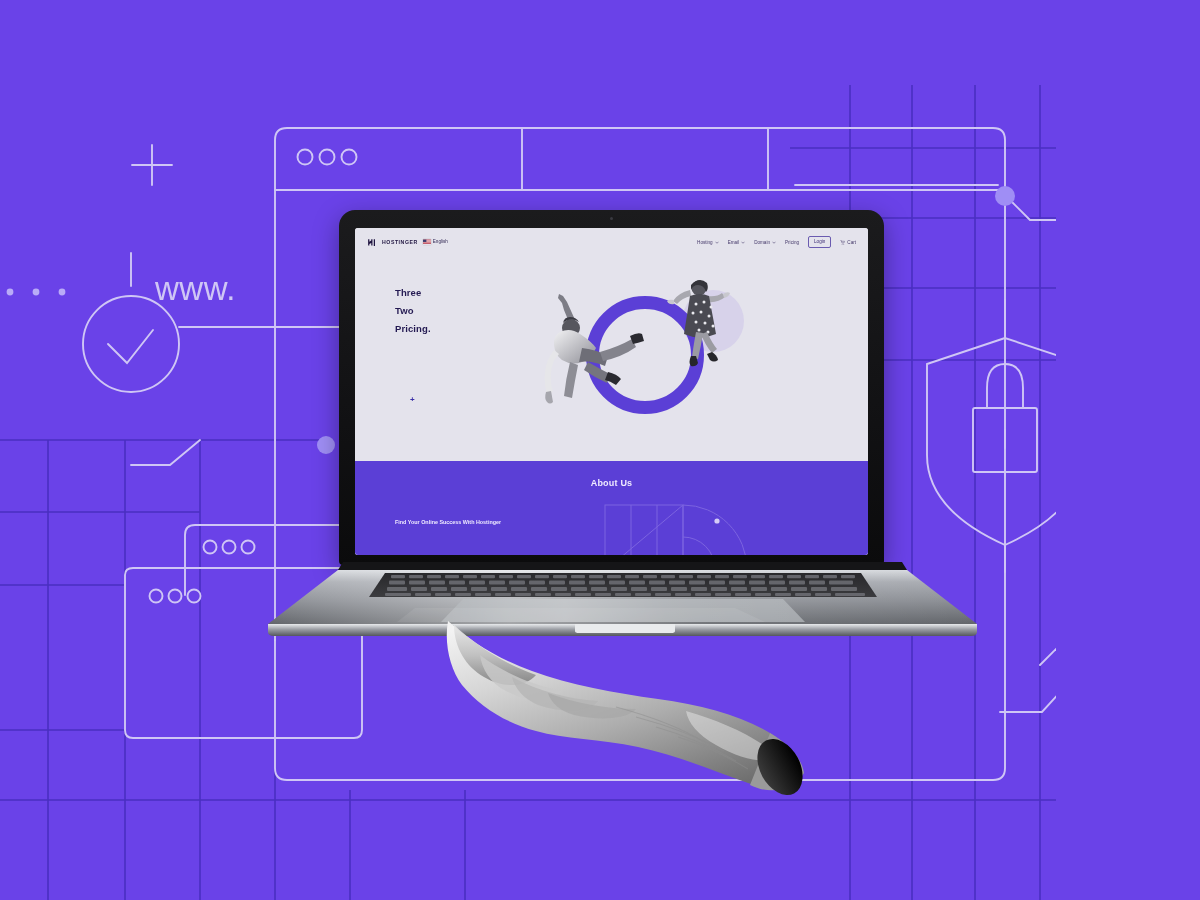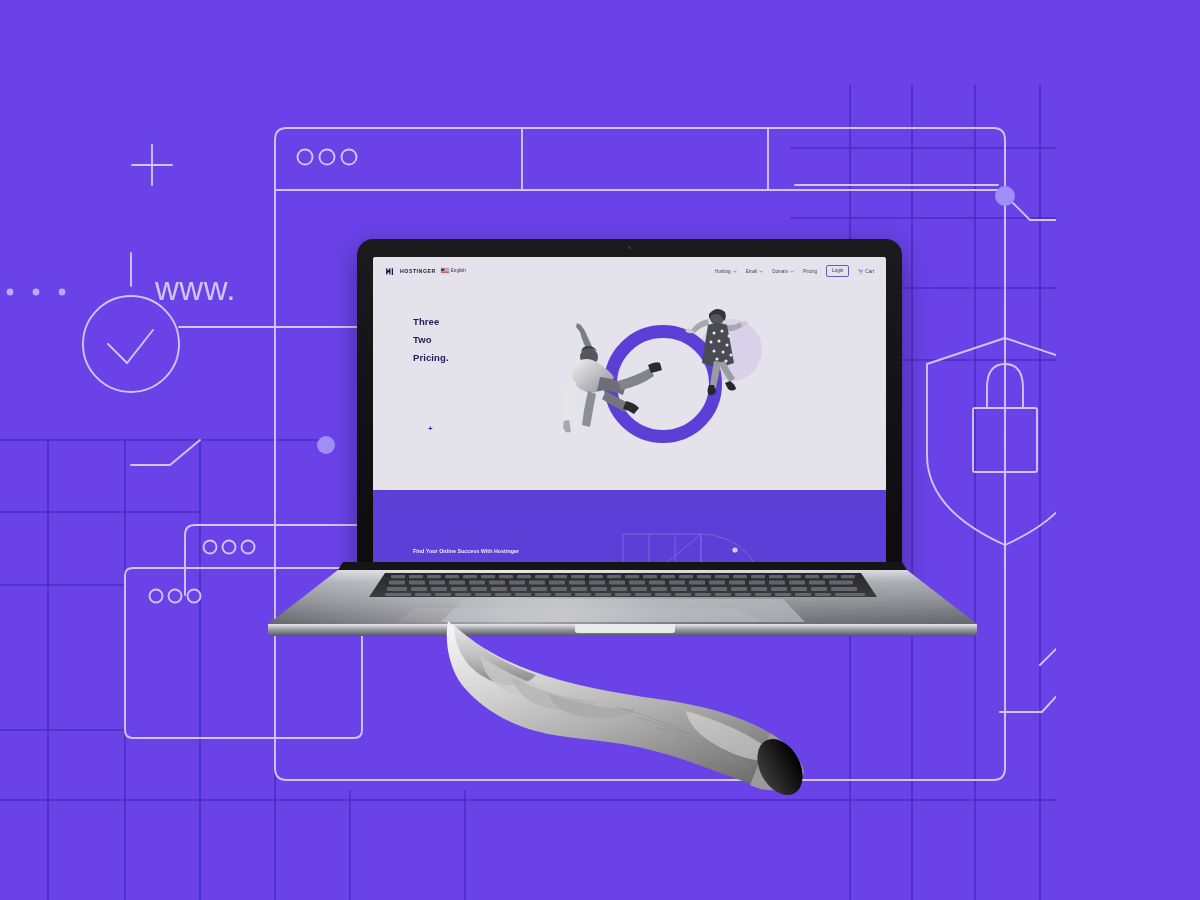--- a/index.html
+++ b/index.html
@@ -31,26 +31,25 @@
 
   
   .laptop-wrap {
     position: absolute;
     left: 265px; top: 210px;
     width: 715px; height: 440px;
   }
 
   .laptop-lid {
     position: absolute;
-    left: 92px; top: 0px;
+    left: 74px; top: 0px;
     width: 545px; height: 355px;
     background: linear-gradient(180deg,#1b1b1d 0%, #111113 60%, #0b0b0c 100%);
     border-radius: 16px 16px 4px 4px;
     box-shadow: 0 8px 26px rgba(0,0,0,.35);
-    margin-top: 29px;
   }
   .lid-inner {
     position: absolute;
     left: 16px; top: 18px;
     width: 513px; height: 327px;
     background: #e4e3ec;
     border-radius: 3px;
     overflow: hidden;
   }
   .camera-dot {
@@ -411,20 +410,21 @@
                   <path d="M166 66 q-3 16 -4 26 l6 1 q3 -13 5 -26 z" fill="#9b9ba2"></path>
                   <path d="M177 66 q5 11 10 17 l-5 4 q-7 -8 -11 -19 z" fill="#9b9ba2"></path>
                   <path d="M161 90 q-3 7 0 10 q5 1 7 -3 l-2 -7 z" fill="#26262b"></path>
                   <path d="M182 86 q5 3 6 8 q-4 3 -8 0 l-3 -6 z" fill="#26262b"></path>
                 </g>
               </svg>
             </div>
           </div>
 
           <div class="about">
+            <div class="about-title">About Us</div>
             <div class="about-sub">Find Your Online Success With Hostinger</div>
             <svg class="about-geo" width="200" height="70" viewBox="0 0 200 70">
               <g stroke="#7c64e0" stroke-width="1" fill="none">
                 <rect x="10" y="6" width="78" height="64"></rect>
                 <line x1="36" y1="6" x2="36" y2="70"></line>
                 <line x1="62" y1="6" x2="62" y2="70"></line>
                 <line x1="88" y1="6" x2="88" y2="70"></line>
                 <line x1="88" y1="6" x2="12" y2="70"></line>
                 <path d="M 88 6 A 64 64 0 0 1 152 70"></path>
                 <path d="M 88 38 A 32 32 0 0 1 120 70"></path>

